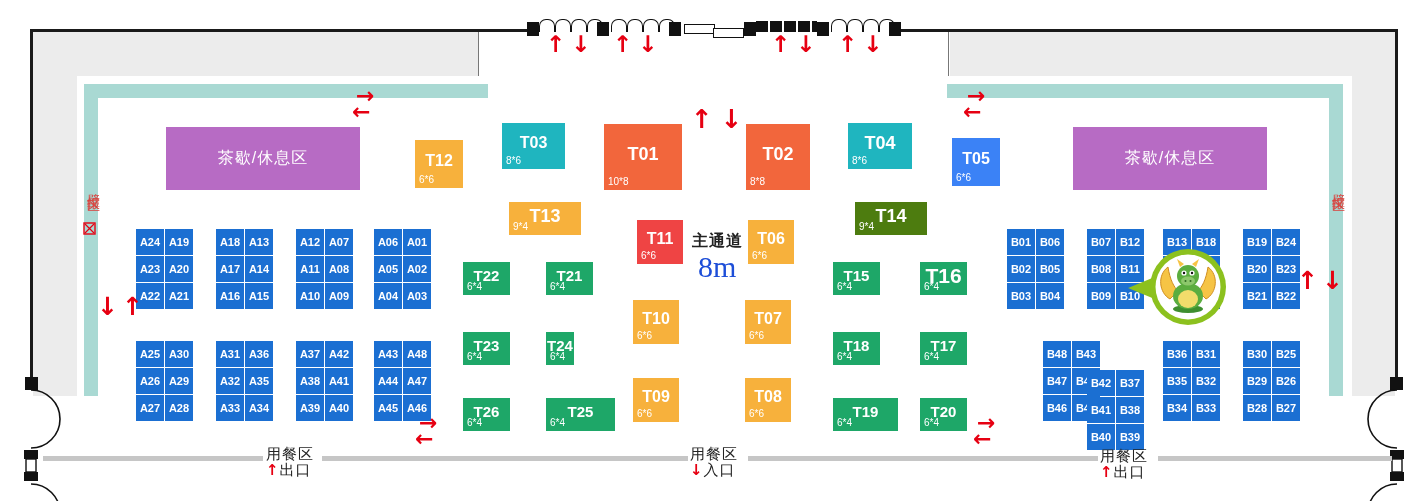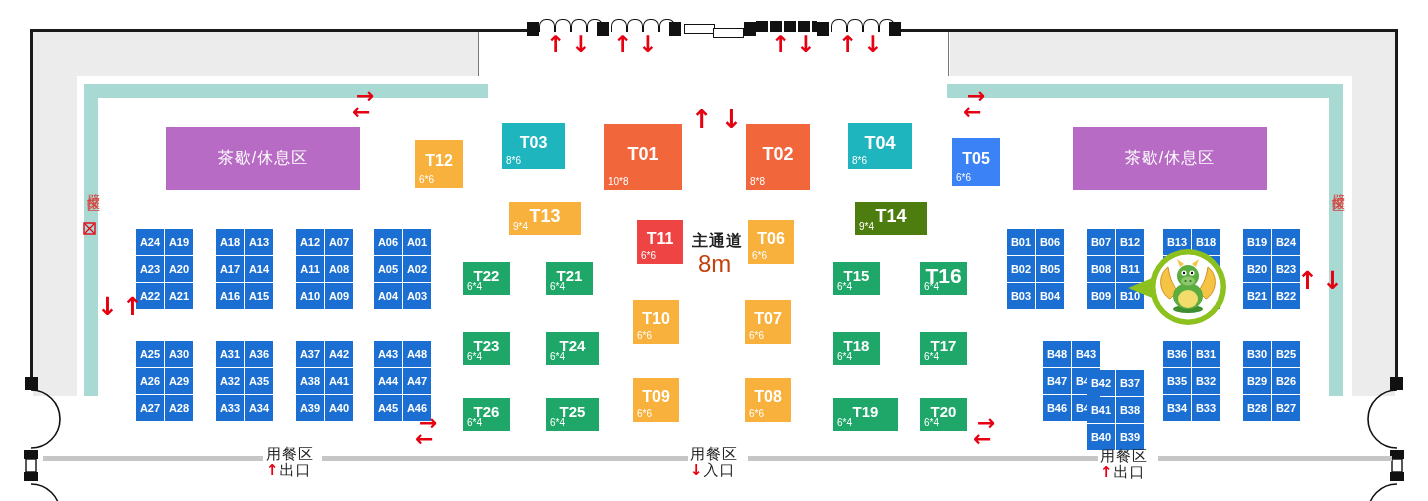--- a/index.html
+++ b/index.html
@@ -27,21 +27,21 @@
   .post{position:absolute;width:12px;height:14px;background:#111;top:22px;}
   .arcs{position:absolute;top:19px;display:flex;}
   .arc{width:14px;height:12px;border:1.6px solid #111;border-bottom:none;border-radius:7px 7px 0 0;}
   .slide{position:absolute;border:1.5px solid #111;background:#fff;width:29px;height:8px;}
   .fold{position:absolute;left:756px;top:21px;width:61px;height:11px;
         background:repeating-linear-gradient(90deg,#111 0 12px,#fff 12px 14px);}
   .dine{position:absolute;font-family:"Liberation Serif",serif;color:#222;font-size:15px;
         line-height:16px;letter-spacing:1px;white-space:nowrap;}
   .dine .ra{color:#E60012;font-family:"DejaVu Sans",sans-serif;font-weight:bold;}
   .aisle-l{position:absolute;left:692px;top:231px;font-size:16px;font-weight:bold;color:#222;letter-spacing:1px;}
-  .aisle-w{position:absolute;left:698px;top:250px;font-size:24px;color:#c2410c;font-family:Liberation Sans, sans-serif;}
+  .aisle-w{position:absolute;left:698px;top:250px;font-size:30px;color:#1d4ed8;font-family:Liberation Serif, serif;}
 </style>
 </head>
 <body>
 
 <div class="stage">
 
   <div class="wall" style="left:30px;top:29px;width:500px;height:3px;"></div>
   <div class="wall" style="left:898px;top:29px;width:500px;height:3px;"></div>
   <div class="wall" style="left:30px;top:29px;width:3px;height:356px;"></div>
   <div class="wall" style="left:1395px;top:29px;width:3px;height:356px;"></div>
@@ -185,21 +185,21 @@
         <span class="sz">6*6</span>
       </div>
       <div class="booth" style="left: 745px; top: 300px; width: 46px; height: 44px; background: rgb(247, 177, 60);">
         <span class="lbl" style="font-size: 16px;">T07</span>
         <span class="sz">6*6</span>
       </div>
       <div class="booth" style="left: 463px; top: 332px; width: 47px; height: 33px; background: rgb(30, 167, 104);">
         <span class="lbl" style="font-size: 15px;">T23</span>
         <span class="sz">6*4</span>
       </div>
-      <div class="booth" style="left: 546px; top: 332px; width: 53px; height: 33px; background: rgb(30, 167, 104);">
+      <div class="booth" style="left: 546px; top: 332px; width: 28px; height: 33px; background: rgb(30, 167, 104);">
         <span class="lbl" style="font-size: 15px;">T24</span>
         <span class="sz">6*4</span>
       </div>
       <div class="booth" style="left: 833px; top: 332px; width: 47px; height: 33px; background: rgb(30, 167, 104);">
         <span class="lbl" style="font-size: 15px;">T18</span>
         <span class="sz">6*4</span>
       </div>
       <div class="booth" style="left: 920px; top: 332px; width: 47px; height: 33px; background: rgb(30, 167, 104);">
         <span class="lbl" style="font-size: 15px;">T17</span>
         <span class="sz">6*4</span>
@@ -209,21 +209,21 @@
         <span class="sz">6*6</span>
       </div>
       <div class="booth" style="left: 745px; top: 378px; width: 46px; height: 44px; background: rgb(247, 177, 60);">
         <span class="lbl" style="font-size: 16px;">T08</span>
         <span class="sz">6*6</span>
       </div>
       <div class="booth" style="left: 463px; top: 398px; width: 47px; height: 33px; background: rgb(30, 167, 104);">
         <span class="lbl" style="font-size: 15px;">T26</span>
         <span class="sz">6*4</span>
       </div>
-      <div class="booth" style="left: 546px; top: 398px; width: 53px; height: 33px; background: rgb(30, 167, 104);">
+      <div class="booth" style="left: 546px; top: 398px; width: 69px; height: 33px; background: rgb(30, 167, 104);">
         <span class="lbl" style="font-size: 15px;">T25</span>
         <span class="sz">6*4</span>
       </div>
       <div class="booth" style="left: 833px; top: 398px; width: 65px; height: 33px; background: rgb(30, 167, 104);">
         <span class="lbl" style="font-size: 15px;">T19</span>
         <span class="sz">6*4</span>
       </div>
       <div class="booth" style="left: 920px; top: 398px; width: 47px; height: 33px; background: rgb(30, 167, 104);">
         <span class="lbl" style="font-size: 15px;">T20</span>
         <span class="sz">6*4</span>

